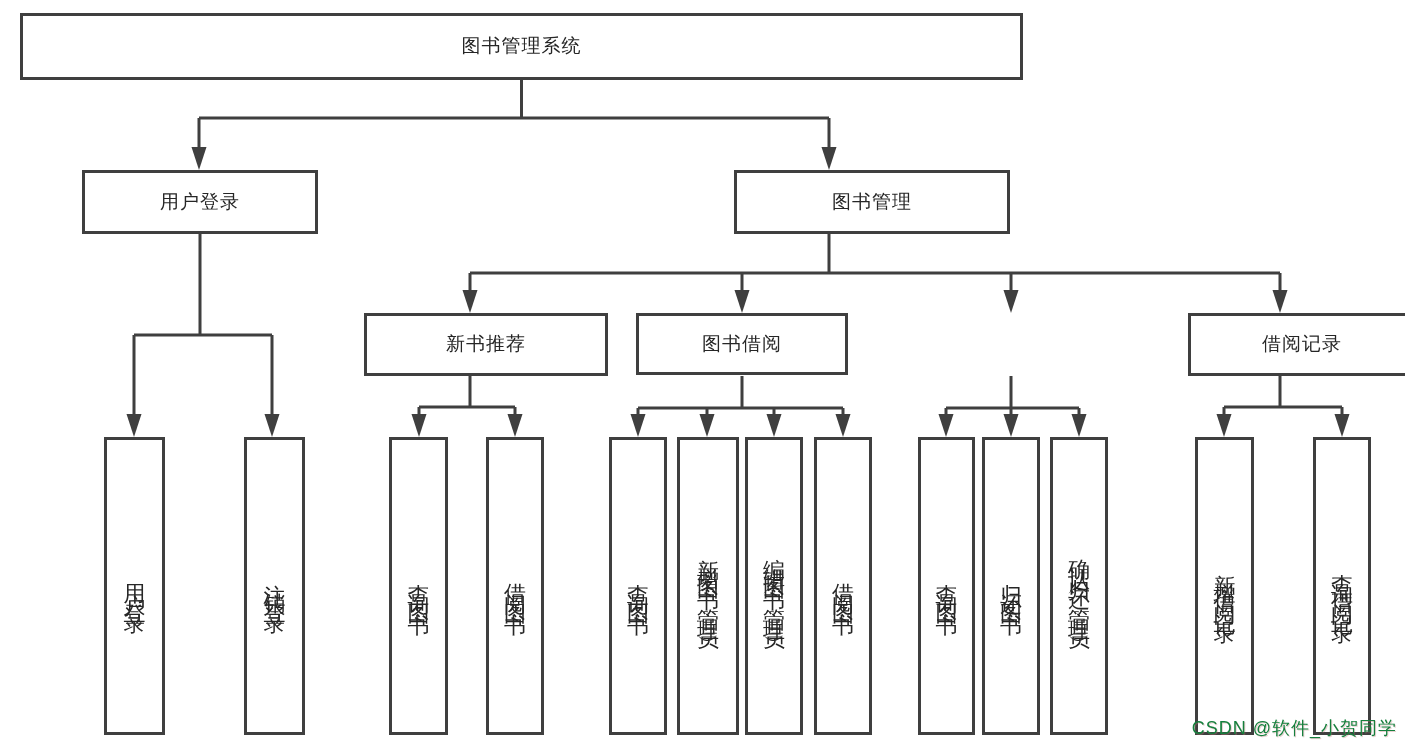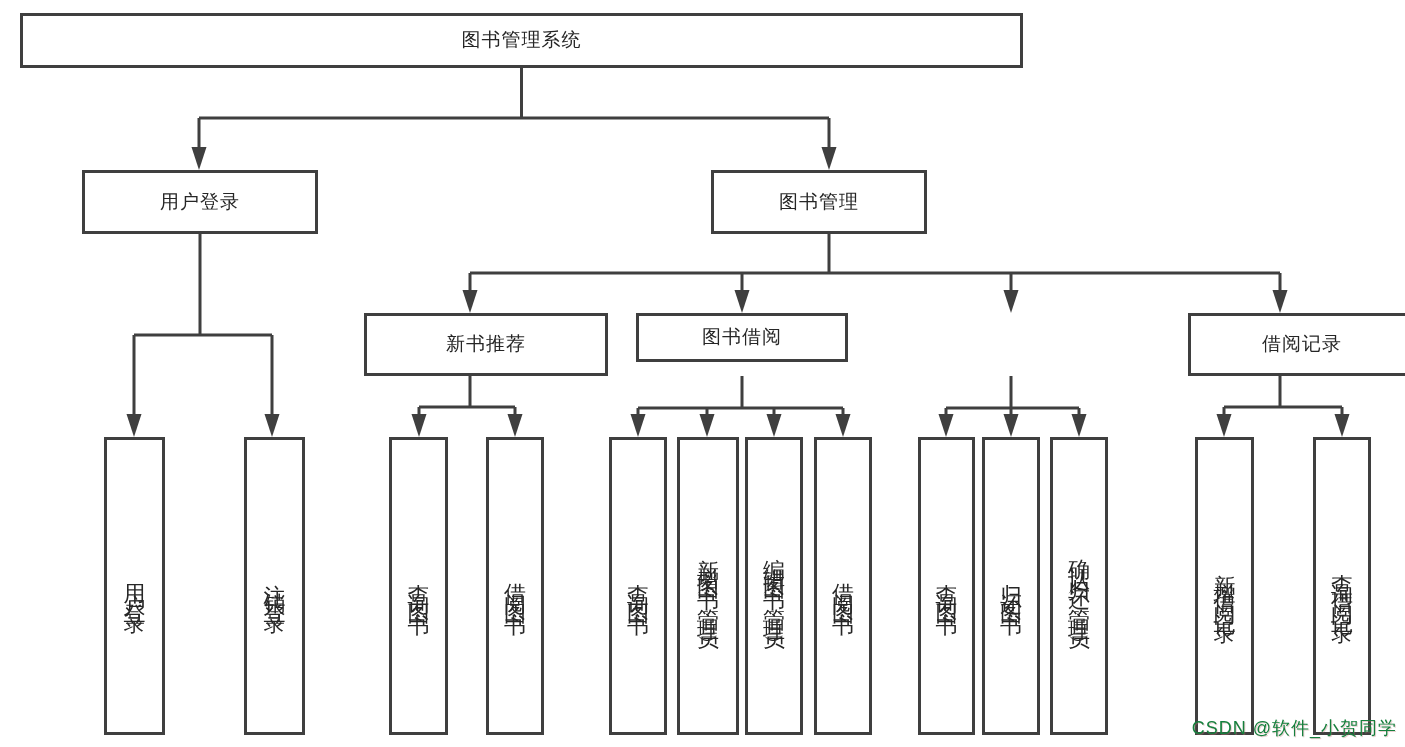--- a/index.html
+++ b/index.html
@@ -59,35 +59,35 @@
     <path d="M1011 376 V408 M946 408 H1079 M946 408 V418 M1011 408 V418 M1079 408 V418"></path>
     <polygon points="946,437 938.5,414 953.5,414"></polygon>
     <polygon points="1011,437 1003.5,414 1018.5,414"></polygon>
     <polygon points="1079,437 1071.5,414 1086.5,414"></polygon>
 
     <path d="M1280 376 V407 M1224 407 H1342 M1224 407 V418 M1342 407 V418"></path>
     <polygon points="1224,437 1216.5,414 1231.5,414"></polygon>
     <polygon points="1342,437 1334.5,414 1349.5,414"></polygon>
   </svg>
 
-  <div class="node h" style="left:20px;top:13px;width:1003px;height:55px">
+  <div class="node h" style="left:20px;top:13px;width:1003px;height:67px">
     <span class="lbl">图书管理系统</span>
   </div>
 
   <div class="node h" style="left:82px;top:170px;width:236px;height:64px">
     <span class="lbl">用户登录</span>
   </div>
-  <div class="node h" style="left:711px;top:170px;width:216px;height:64px">
+  <div class="node h" style="left:734px;top:170px;width:276px;height:64px">
     <span class="lbl">图书管理</span>
   </div>
 
   <div class="node h" style="left:364px;top:313px;width:244px;height:63px">
     <span class="lbl">新书推荐</span>
   </div>
-  <div class="node h" style="left:636px;top:313px;width:212px;height:49px">
+  <div class="node h" style="left:636px;top:313px;width:212px;height:62px">
     <span class="lbl">图书借阅</span>
   </div>
   <div class="node h" style="left:1188px;top:313px;width:228px;height:63px">
     <span class="lbl">借阅记录</span>
   </div>
 
   <div class="node v" style="left:104px;top:437px;width:61px;height:298px">
     <span class="lbl">用户登录</span>
   </div>
   <div class="node v" style="left:244px;top:437px;width:61px;height:298px">

